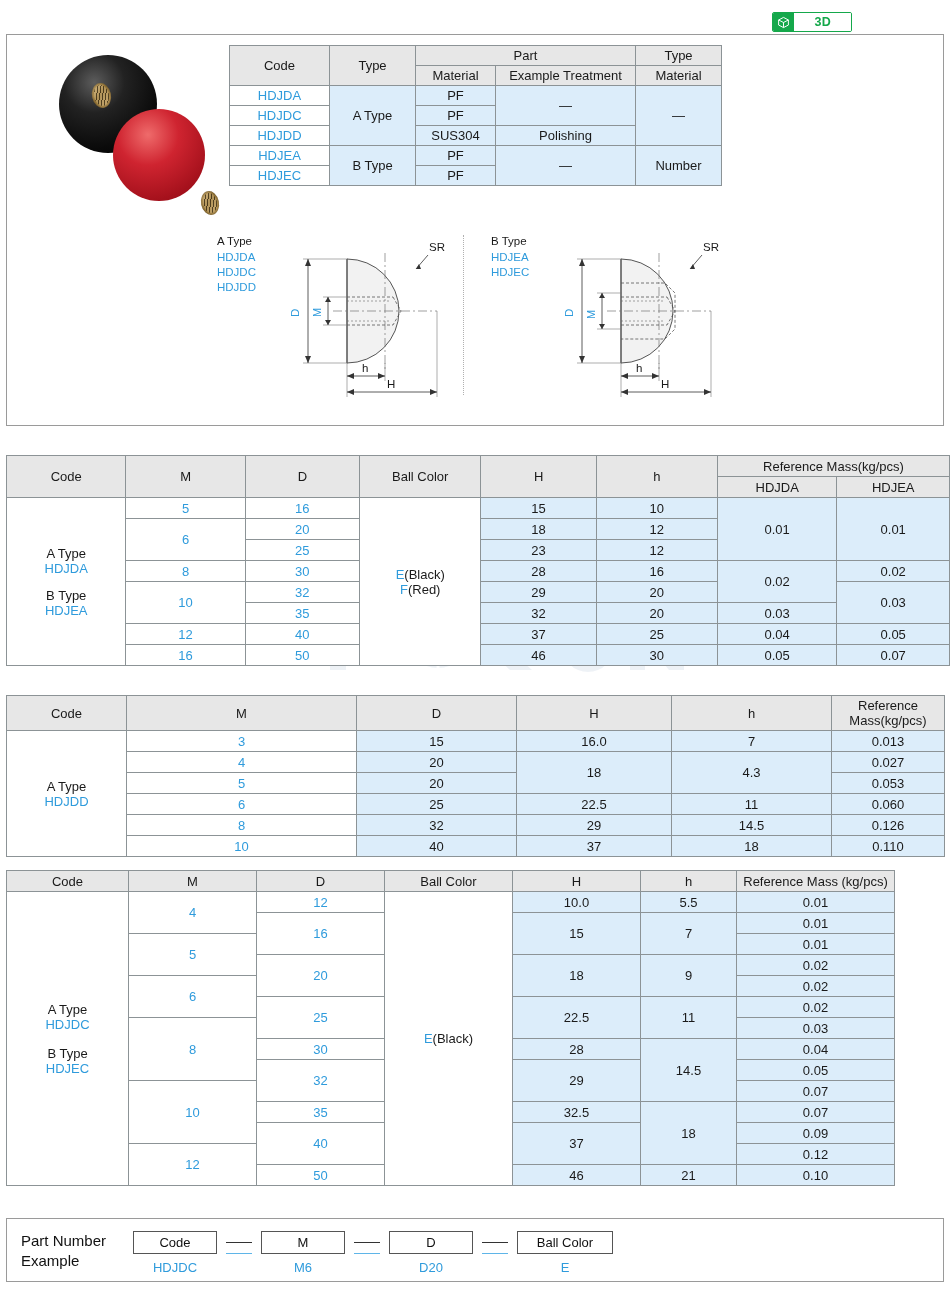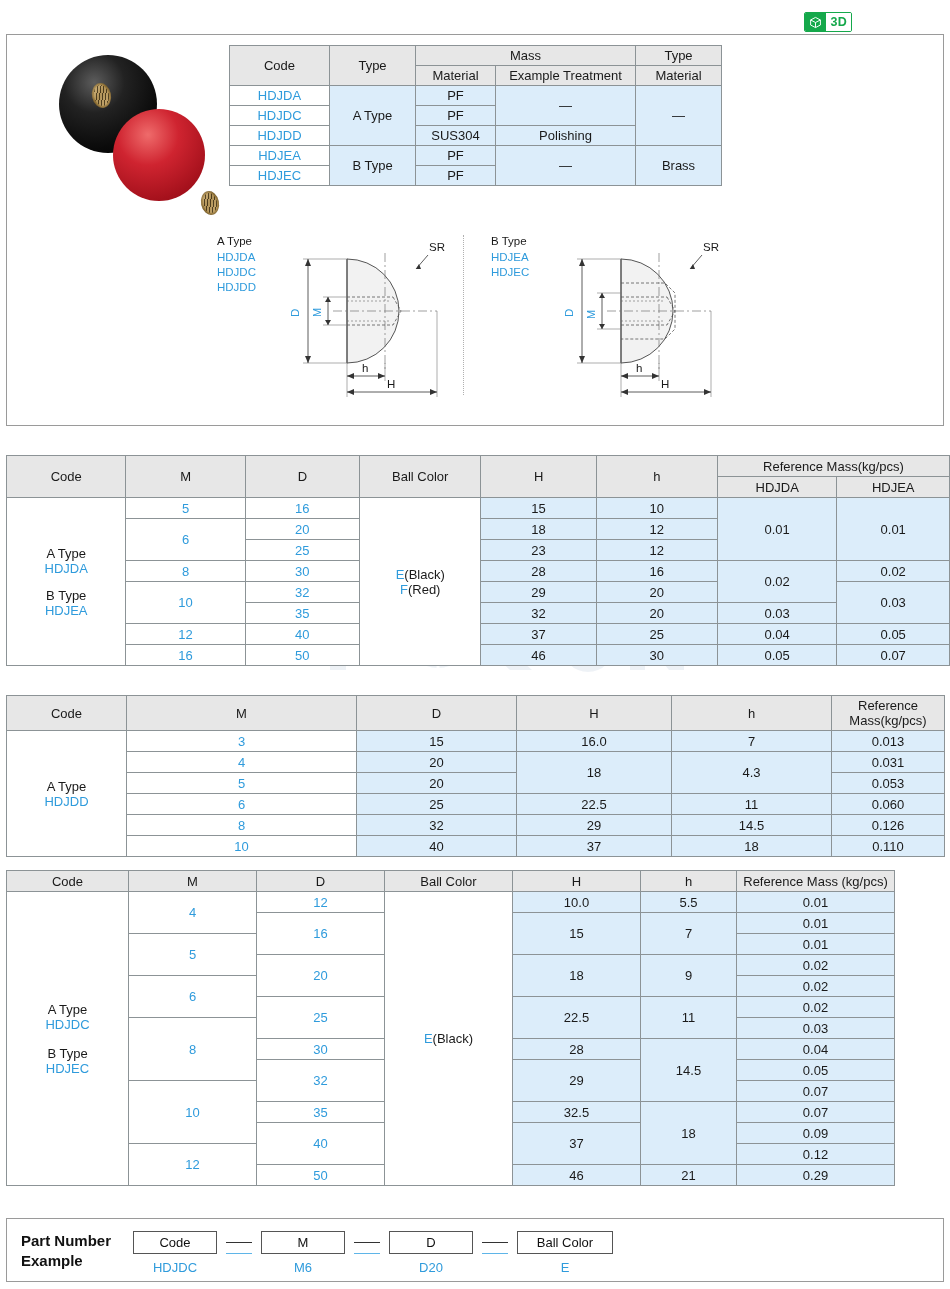--- a/index.html
+++ b/index.html
@@ -23,21 +23,21 @@
     display: flex; align-items: stretch;
     border: 1px solid #15a84b; height: 20px; border-radius: 2px;
     overflow: hidden;
   }
   .badge-3d .cube {
     background: #15a84b; width: 21px; display: flex;
     align-items: center; justify-content: center;
   }
   .badge-3d .lbl {
     background: #ffffff; color: #15a84b; font-size: 12.5px;
-    padding: 0 4px; display: flex; align-items: center; font-weight: 600;
+    padding: 0 20px; display: flex; align-items: center; font-weight: 600;
     letter-spacing: .3px;
   }
   .doc-code {
     position: absolute; right: 10px; top: 13px;
     font-size: 13px; color: #701a75; margin-top: 24px;
   }
 
   
   .mainbox {
     position: absolute; top: 34px; left: 6px;
@@ -108,21 +108,21 @@
   .t3 { top: 870px; }
 
   
   .pnbox {
     position: absolute; left: 6px; top: 1218px;
     width: 938px; height: 64px;
     border: 1px solid #9a9a9a; background: #fff;
   }
   .pn-title {
     position: absolute; left: 14px; top: 12px;
-    font-size: 15px; line-height: 20px; font-weight: bold; color: #111;
+    font-size: 15px; line-height: 20px; font-weight: normal; color: #111;
   }
   .pn-row { position:absolute; left: 126px; top: 12px; display:flex; align-items:flex-start; }
   .pn-item { display: flex; flex-direction: column; align-items: center; }
   .pn-key {
     border: 1px solid #555; background: #fff; font-size: 13px;
     padding: 3px 0; width: 84px; text-align:center; color:#111;
   }
   .pn-val { font-size: 13px; color: #2f9bdc; margin-top: 6px; }
   .pn-dash { display:flex; flex-direction: column; align-items:center; width: 44px; }
   .pn-dash .d1 { width: 26px; height: 0; border-top: 1.6px solid #333; margin-top: 11px; }
@@ -166,21 +166,21 @@
             <div class="thread"></div>
           </div>
       </div>
     </div>
 
     <table class="tbl spec-table">
       <tbody>
           <tr>
         <th rowspan="2" style="width:100px">Code</th>
         <th rowspan="2" style="width:86px">Type</th>
-        <th colspan="2">Mass</th>
+        <th colspan="2">Part</th>
         <th>Type</th>
       </tr>
       <tr>
         <th style="width:80px">Material</th>
         <th style="width:140px">Example Treatment</th>
         <th style="width:86px">Material</th>
       </tr>
       <tr>
         <td class="blue-txt">HDJDA</td>
         <td rowspan="3" class="cell-blue">A Type</td>
@@ -195,21 +195,21 @@
       <tr>
         <td class="blue-txt">HDJDD</td>
         <td class="cell-blue">SUS304</td>
         <td class="cell-blue">Polishing</td>
       </tr>
       <tr>
         <td class="blue-txt">HDJEA</td>
         <td rowspan="2" class="cell-blue">B Type</td>
         <td class="cell-blue">PF</td>
         <td rowspan="2" class="cell-blue">—</td>
-        <td rowspan="2" class="cell-blue">Brass</td>
+        <td rowspan="2" class="cell-blue">Number</td>
       </tr>
       <tr>
         <td class="blue-txt">HDJEC</td>
         <td class="cell-blue">PF</td>
       </tr>
     </tbody>
       </table>
 
     <div class="diagrams">
       <div class="dgm-sep"></div>
@@ -450,21 +450,21 @@
       <td class="cell-blue">15</td>
       <td class="cell-blue">16.0</td>
       <td class="cell-blue">7</td>
       <td class="cell-blue">0.013</td>
     </tr>
     <tr>
       <td class="blue-txt">4</td>
       <td class="cell-blue">20</td>
       <td rowspan="2" class="cell-blue">18</td>
       <td rowspan="2" class="cell-blue">4.3</td>
-      <td class="cell-blue">0.031</td>
+      <td class="cell-blue">0.027</td>
     </tr>
     <tr>
       <td class="blue-txt">5</td>
       <td class="cell-blue">20</td>
       <td class="cell-blue">0.053</td>
     </tr>
     <tr>
       <td class="blue-txt">6</td>
       <td class="cell-blue">25</td>
       <td class="cell-blue">22.5</td>
@@ -574,21 +574,21 @@
       <td class="cell-blue">0.09</td>
     </tr>
     <tr>
       <td rowspan="2" class="blue-txt">12</td>
       <td class="cell-blue">0.12</td>
     </tr>
     <tr>
       <td class="blue-txt">50</td>
       <td class="cell-blue">46</td>
       <td class="cell-blue">21</td>
-      <td class="cell-blue">0.29</td>
+      <td class="cell-blue">0.10</td>
     </tr>
   </tbody>
     </table>
 
   <div class="pnbox">
     <div class="pn-title">
       <div>Part Number</div>
       <div>Example</div>
     </div>
     <div class="pn-row">

